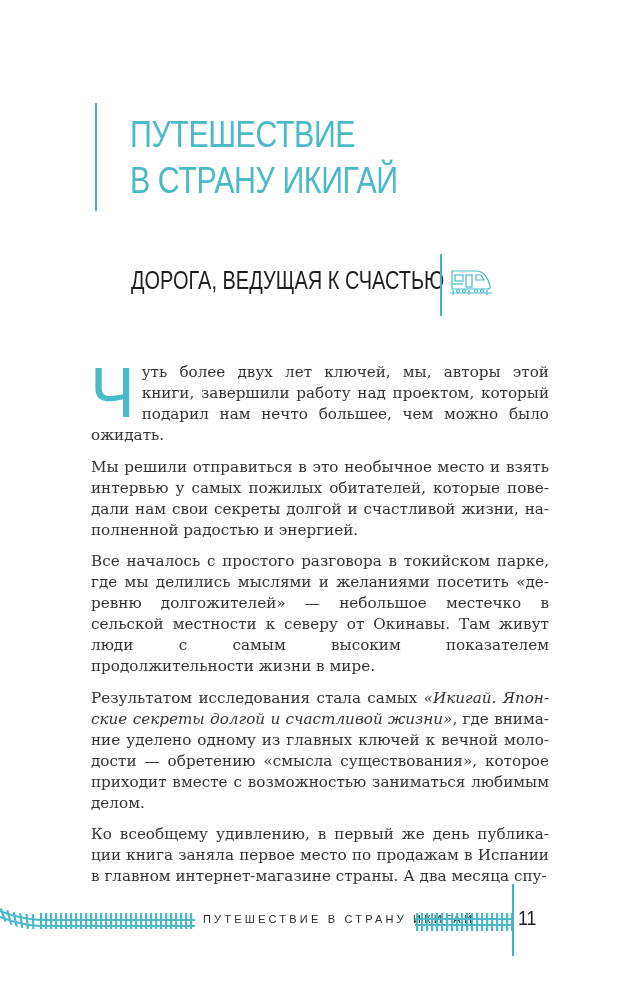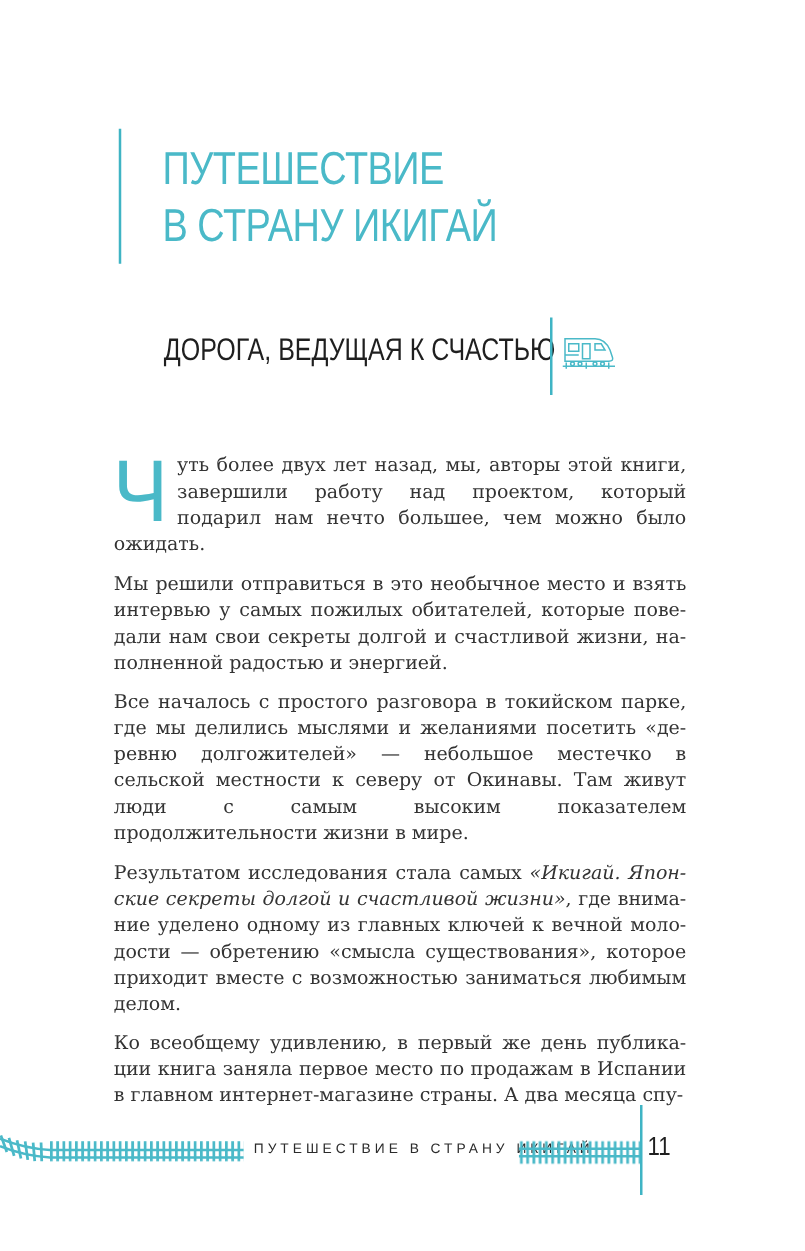--- a/index.html
+++ b/index.html
@@ -156,21 +156,21 @@
   <circle cx="8" cy="23" r="1.5"></circle>
   <circle cx="14" cy="23" r="1.5"></circle>
   <circle cx="26" cy="23" r="1.5"></circle>
   <circle cx="32" cy="23" r="1.5"></circle>
   <line x1="3" y1="22" x2="3" y2="27"></line>
   <line x1="19" y1="22" x2="19" y2="27"></line>
   <line x1="37" y1="22" x2="37" y2="27"></line>
 </svg>
 
 <div class="body-text">
-  <p><span class="dropcap">Ч</span><span>уть более двух лет назад, мы, авторы этой книги, завершили работу над проектом, который подарил нам нечто большее, чем можно было ожидать.</span></p>
+  <p><span class="dropcap">Ч</span><span>уть более двух лет ключей, мы, авторы этой книги, завершили работу над проектом, который подарил нам нечто большее, чем можно было ожидать.</span></p>
   <p>Мы решили отправиться в это необычное место и взять интервью у самых пожилых обитателей, которые пове­дали нам свои секреты долгой и счастливой жизни, на­полненной радостью и энергией.</p>
   <p>Все началось с простого разговора в токийском парке, где мы делились мыслями и желаниями посетить «де­ревню долгожителей» — небольшое местечко в сельской местности к северу от Окинавы. Там живут люди с са­мым высоким показателем продолжительности жизни в мире.</p>
   <p><span>Результатом исследования стала самых </span><em>«Икигай. Япон­ские секреты долгой и счастливой жизни»</em><span>, где внима­ние уделено одному из главных ключей к вечной моло­дости — обретению «смысла существования», которое приходит вместе с возможностью заниматься любимым делом.</span></p>
   <p>Ко всеобщему удивлению, в первый же день публика­ции книга заняла первое место по продажам в Испании в главном интернет-магазине страны. А два месяца спу-</p>
 </div>
 
 <svg class="footer-track-left" viewBox="0 0 195 30">
   <defs>
     <pattern id="ties" x="0" y="0" width="5" height="30" patternUnits="userSpaceOnUse">
       <rect x="0" y="8" width="2.2" height="16" fill="#4ab9c8"></rect>

